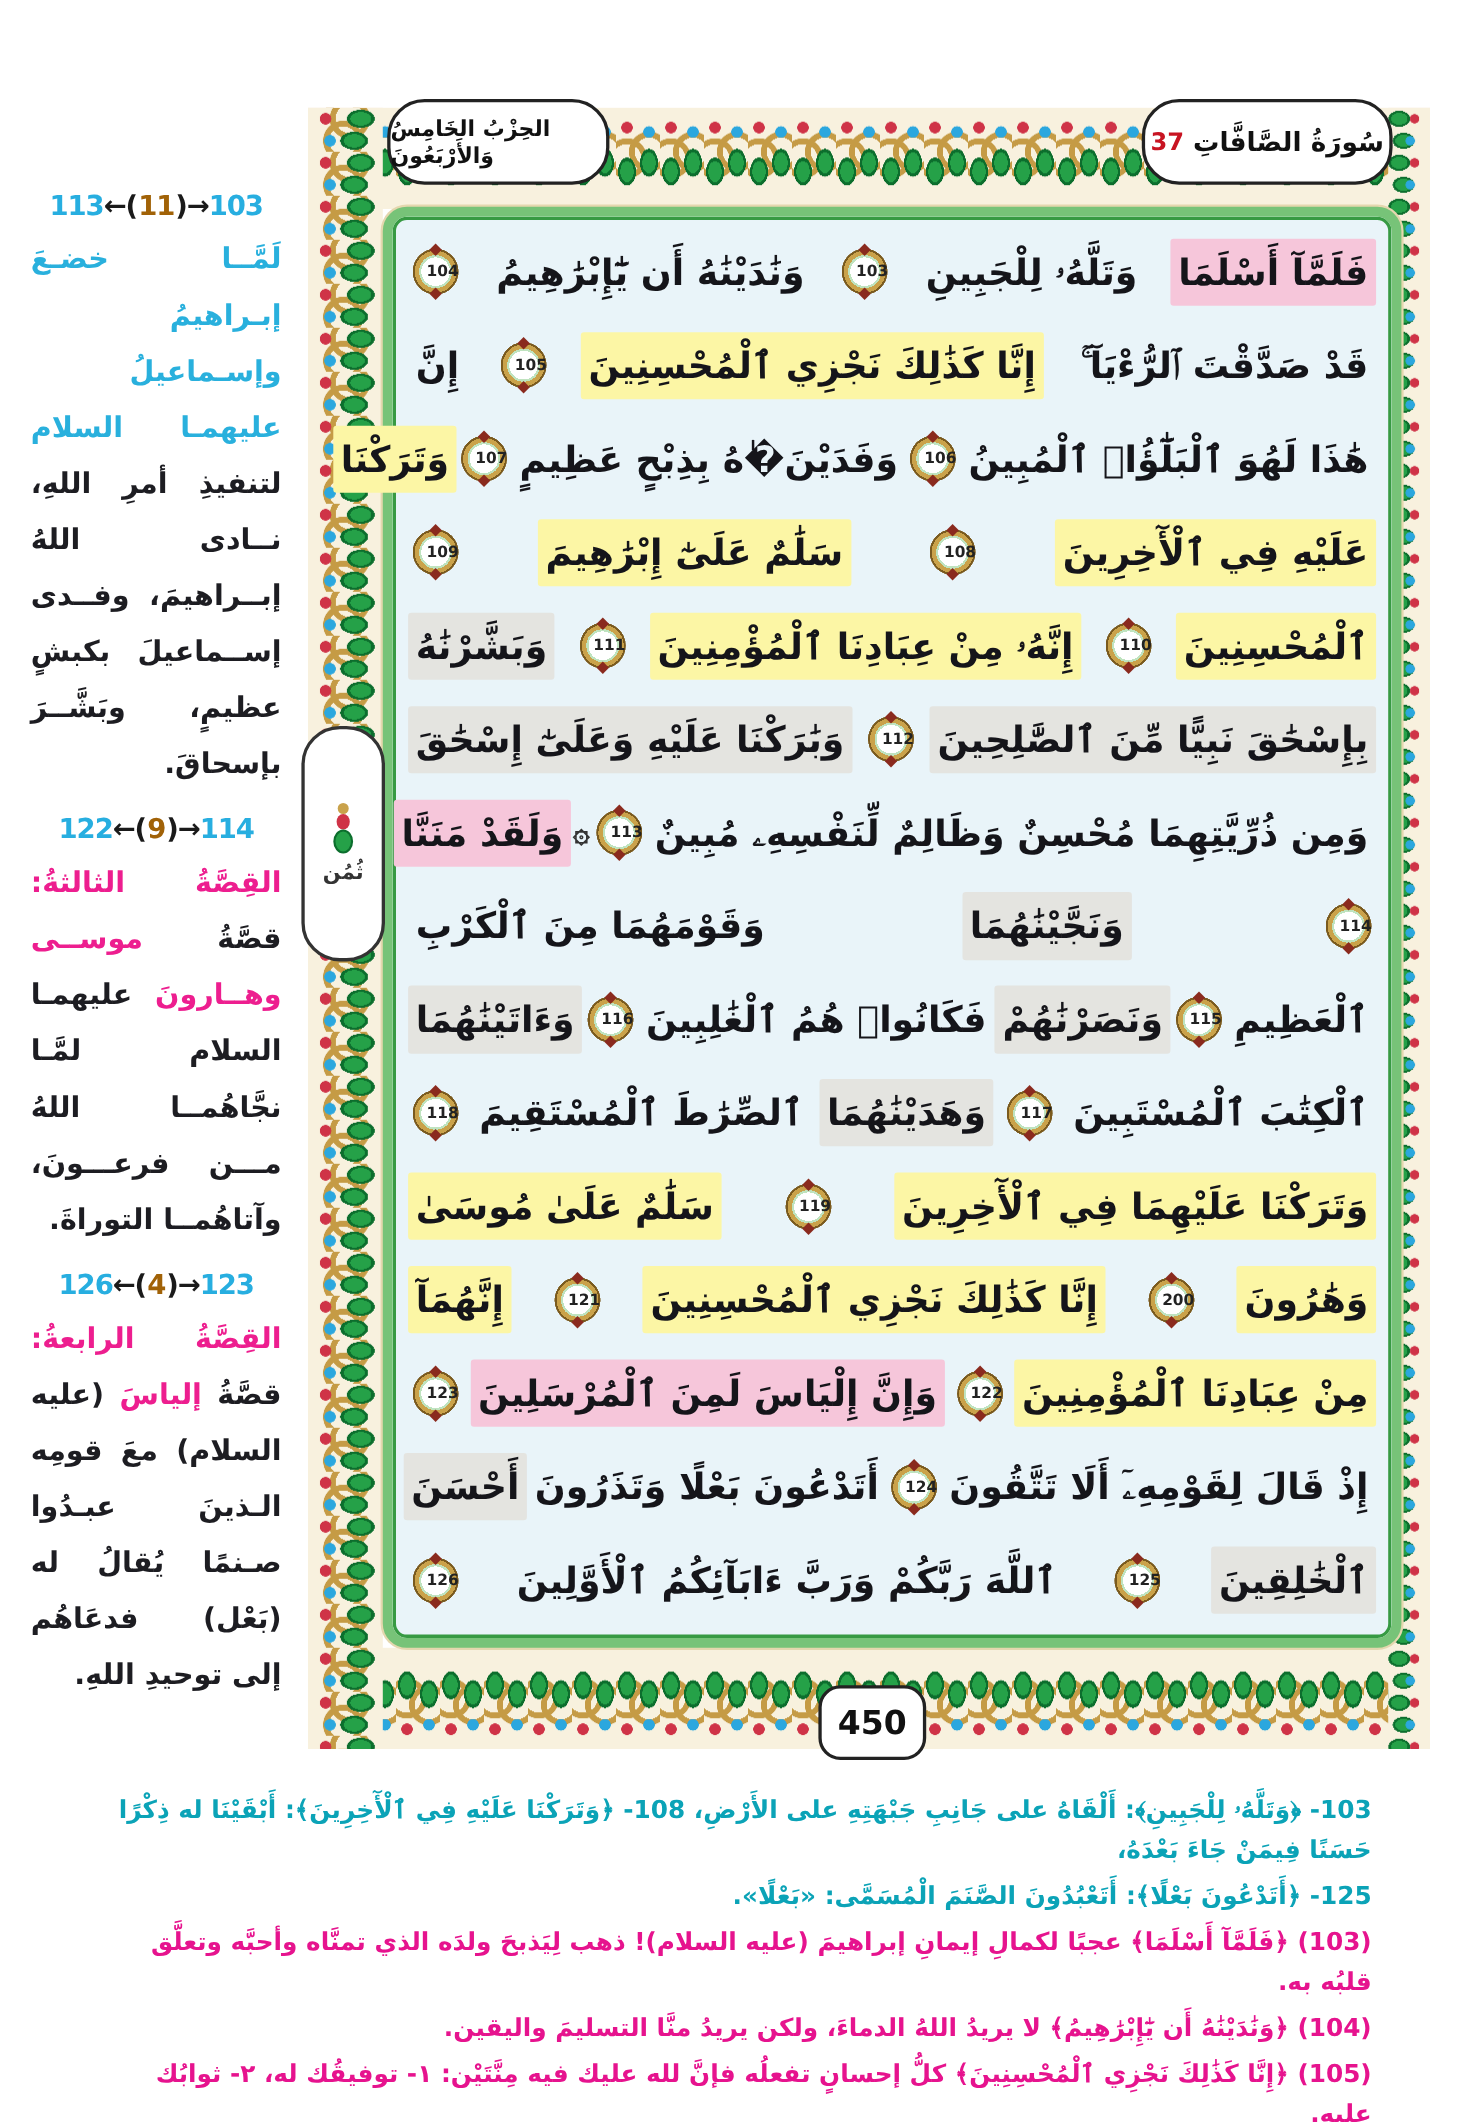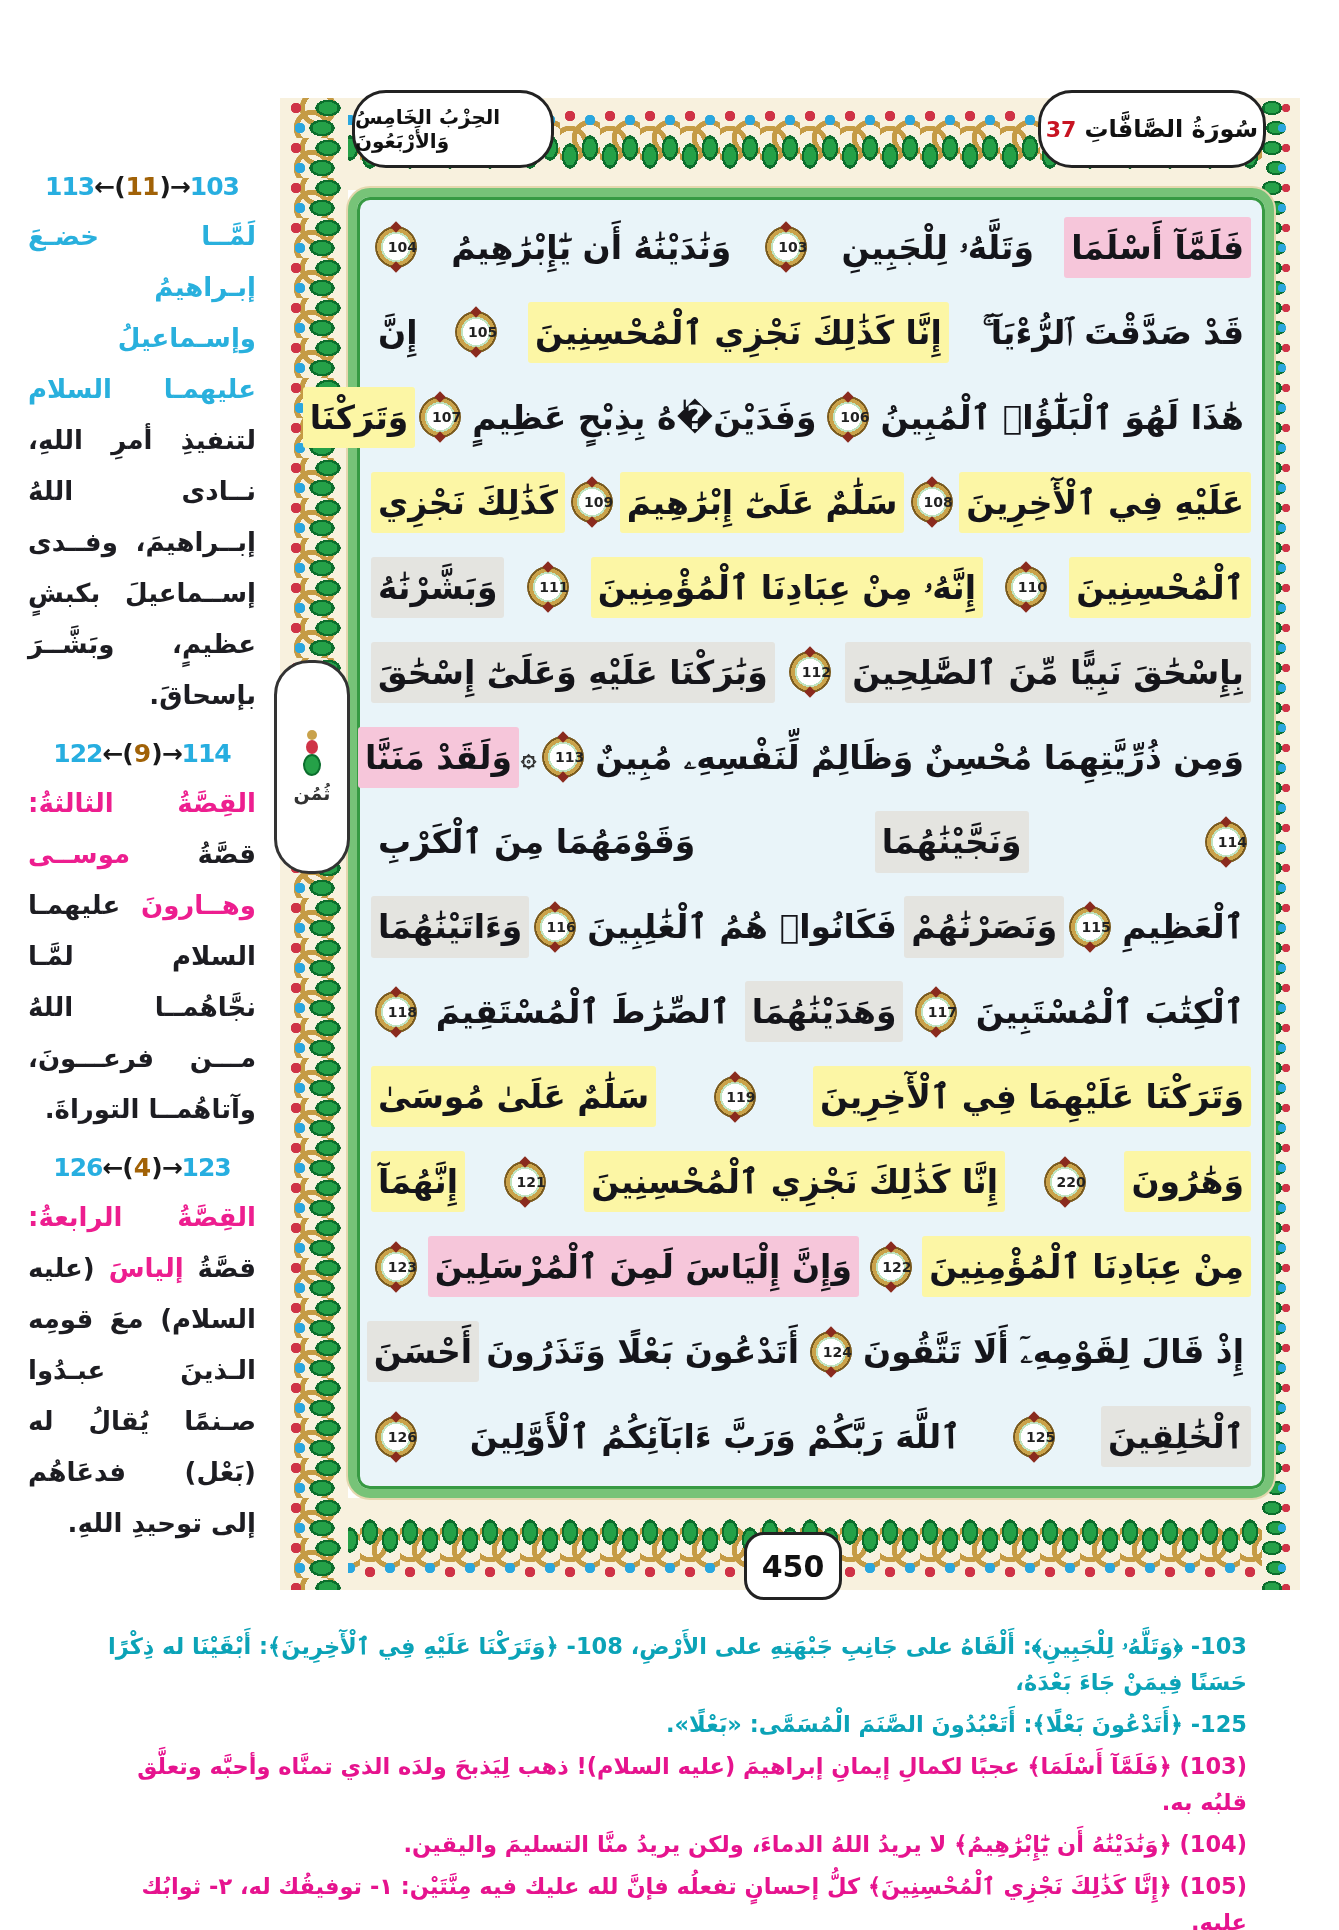--- a/index.html
+++ b/index.html
@@ -215,21 +215,20 @@
       </div>
       <div class="q-line" dir="rtl">
         <span class="q-seg hl-y">عَلَيْهِ فِي ٱلْأٓخِرِينَ</span>
         <span class="medallion">
           <span class="vnum">108</span>
         </span>
         <span class="q-seg hl-y">سَلَٰمٌ عَلَىٰٓ إِبْرَٰهِيمَ</span>
         <span class="medallion">
           <span class="vnum">109</span>
         </span>
-        <span class="q-seg hl-y">كَذَٰلِكَ نَجْزِي</span>
       </div>
       <div class="q-line" dir="rtl">
         <span class="q-seg hl-y">ٱلْمُحْسِنِينَ</span>
         <span class="medallion">
           <span class="vnum">110</span>
         </span>
         <span class="q-seg hl-y">إِنَّهُۥ مِنْ عِبَادِنَا ٱلْمُؤْمِنِينَ</span>
         <span class="medallion">
           <span class="vnum">111</span>
         </span>
@@ -283,21 +282,21 @@
       <div class="q-line" dir="rtl">
         <span class="q-seg hl-y">وَتَرَكْنَا عَلَيْهِمَا فِي ٱلْأٓخِرِينَ</span>
         <span class="medallion">
           <span class="vnum">119</span>
         </span>
         <span class="q-seg hl-y">سَلَٰمٌ عَلَىٰ مُوسَىٰ</span>
       </div>
       <div class="q-line" dir="rtl">
         <span class="q-seg hl-y">وَهَٰرُونَ</span>
         <span class="medallion">
-          <span class="vnum">220</span>
+          <span class="vnum">200</span>
         </span>
         <span class="q-seg hl-y">إِنَّا كَذَٰلِكَ نَجْزِي ٱلْمُحْسِنِينَ</span>
         <span class="medallion">
           <span class="vnum">121</span>
         </span>
         <span class="q-seg hl-y">إِنَّهُمَآ</span>
       </div>
       <div class="q-line" dir="rtl">
         <span class="q-seg hl-y">مِنْ عِبَادِنَا ٱلْمُؤْمِنِينَ</span>
         <span class="medallion">

